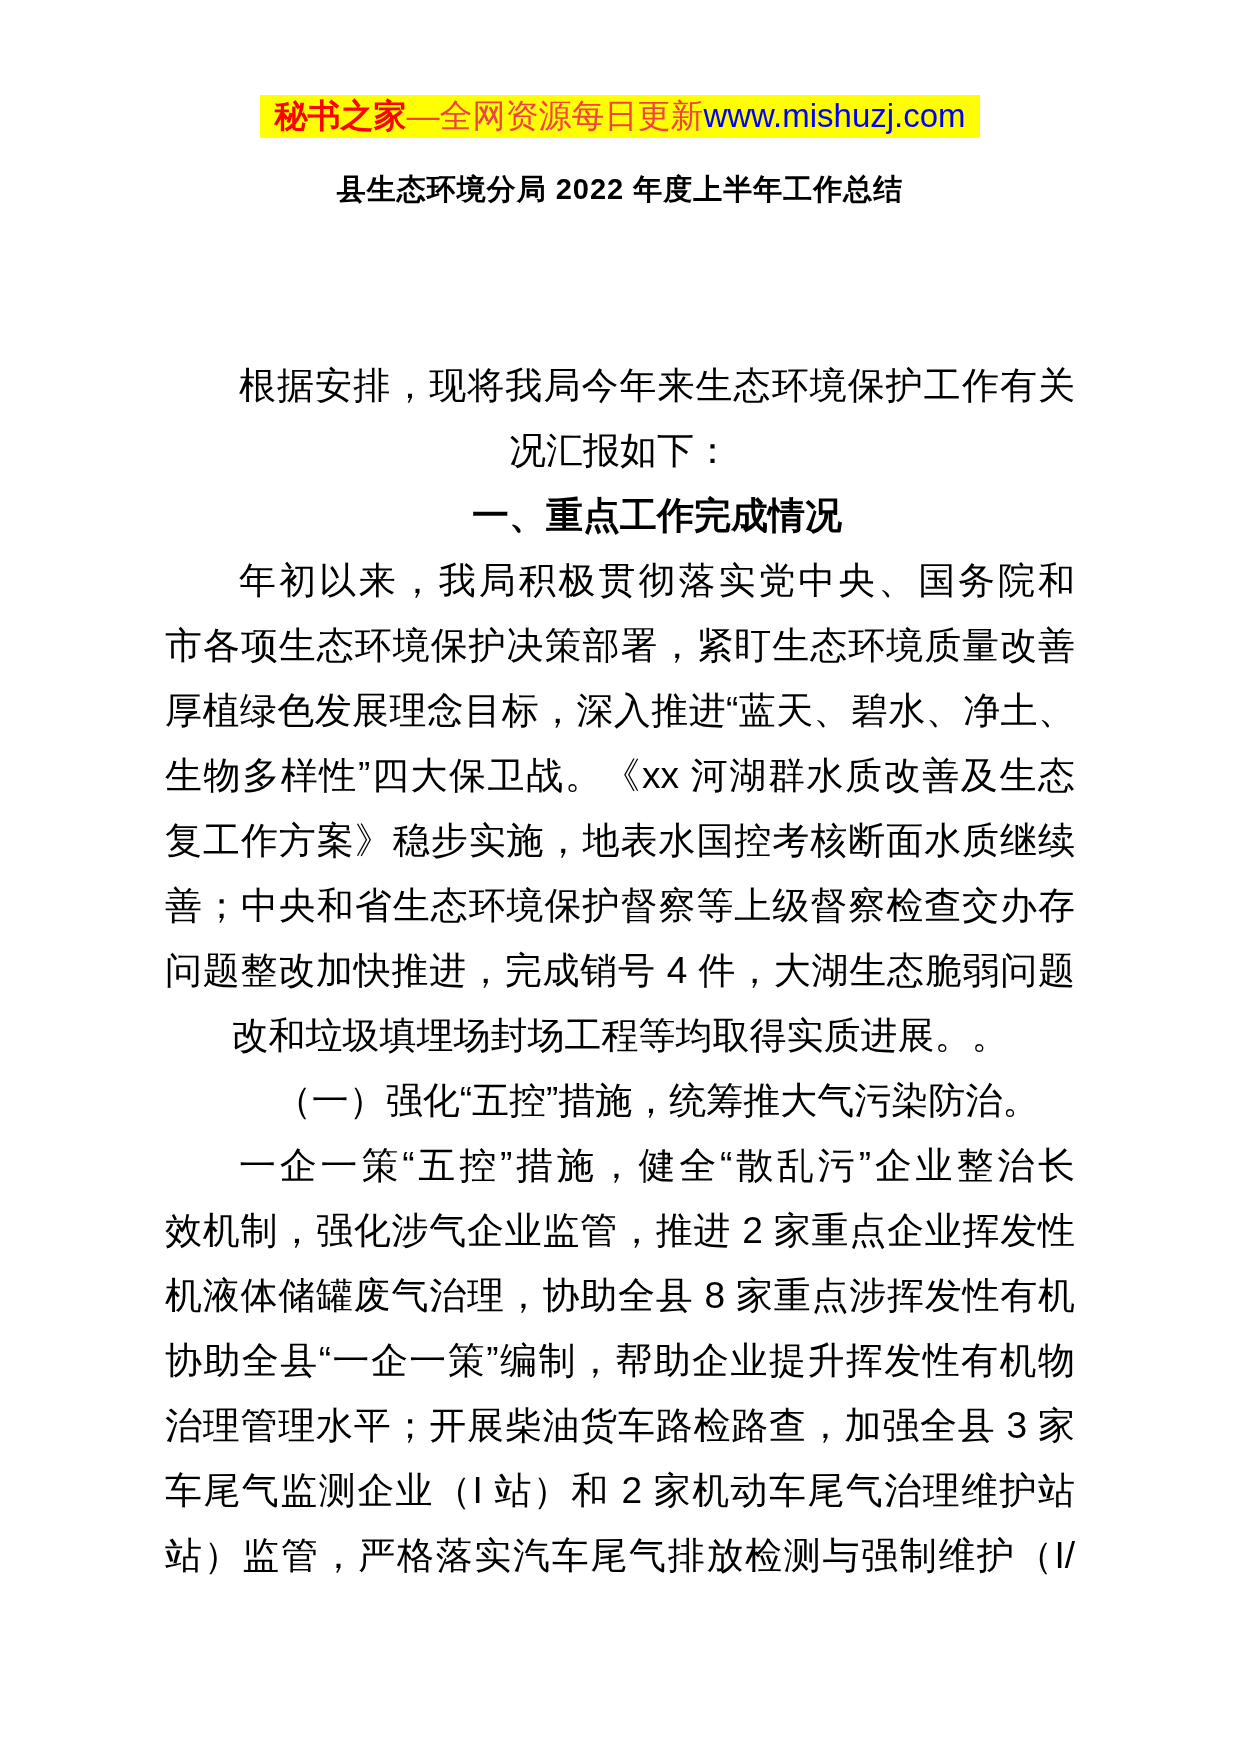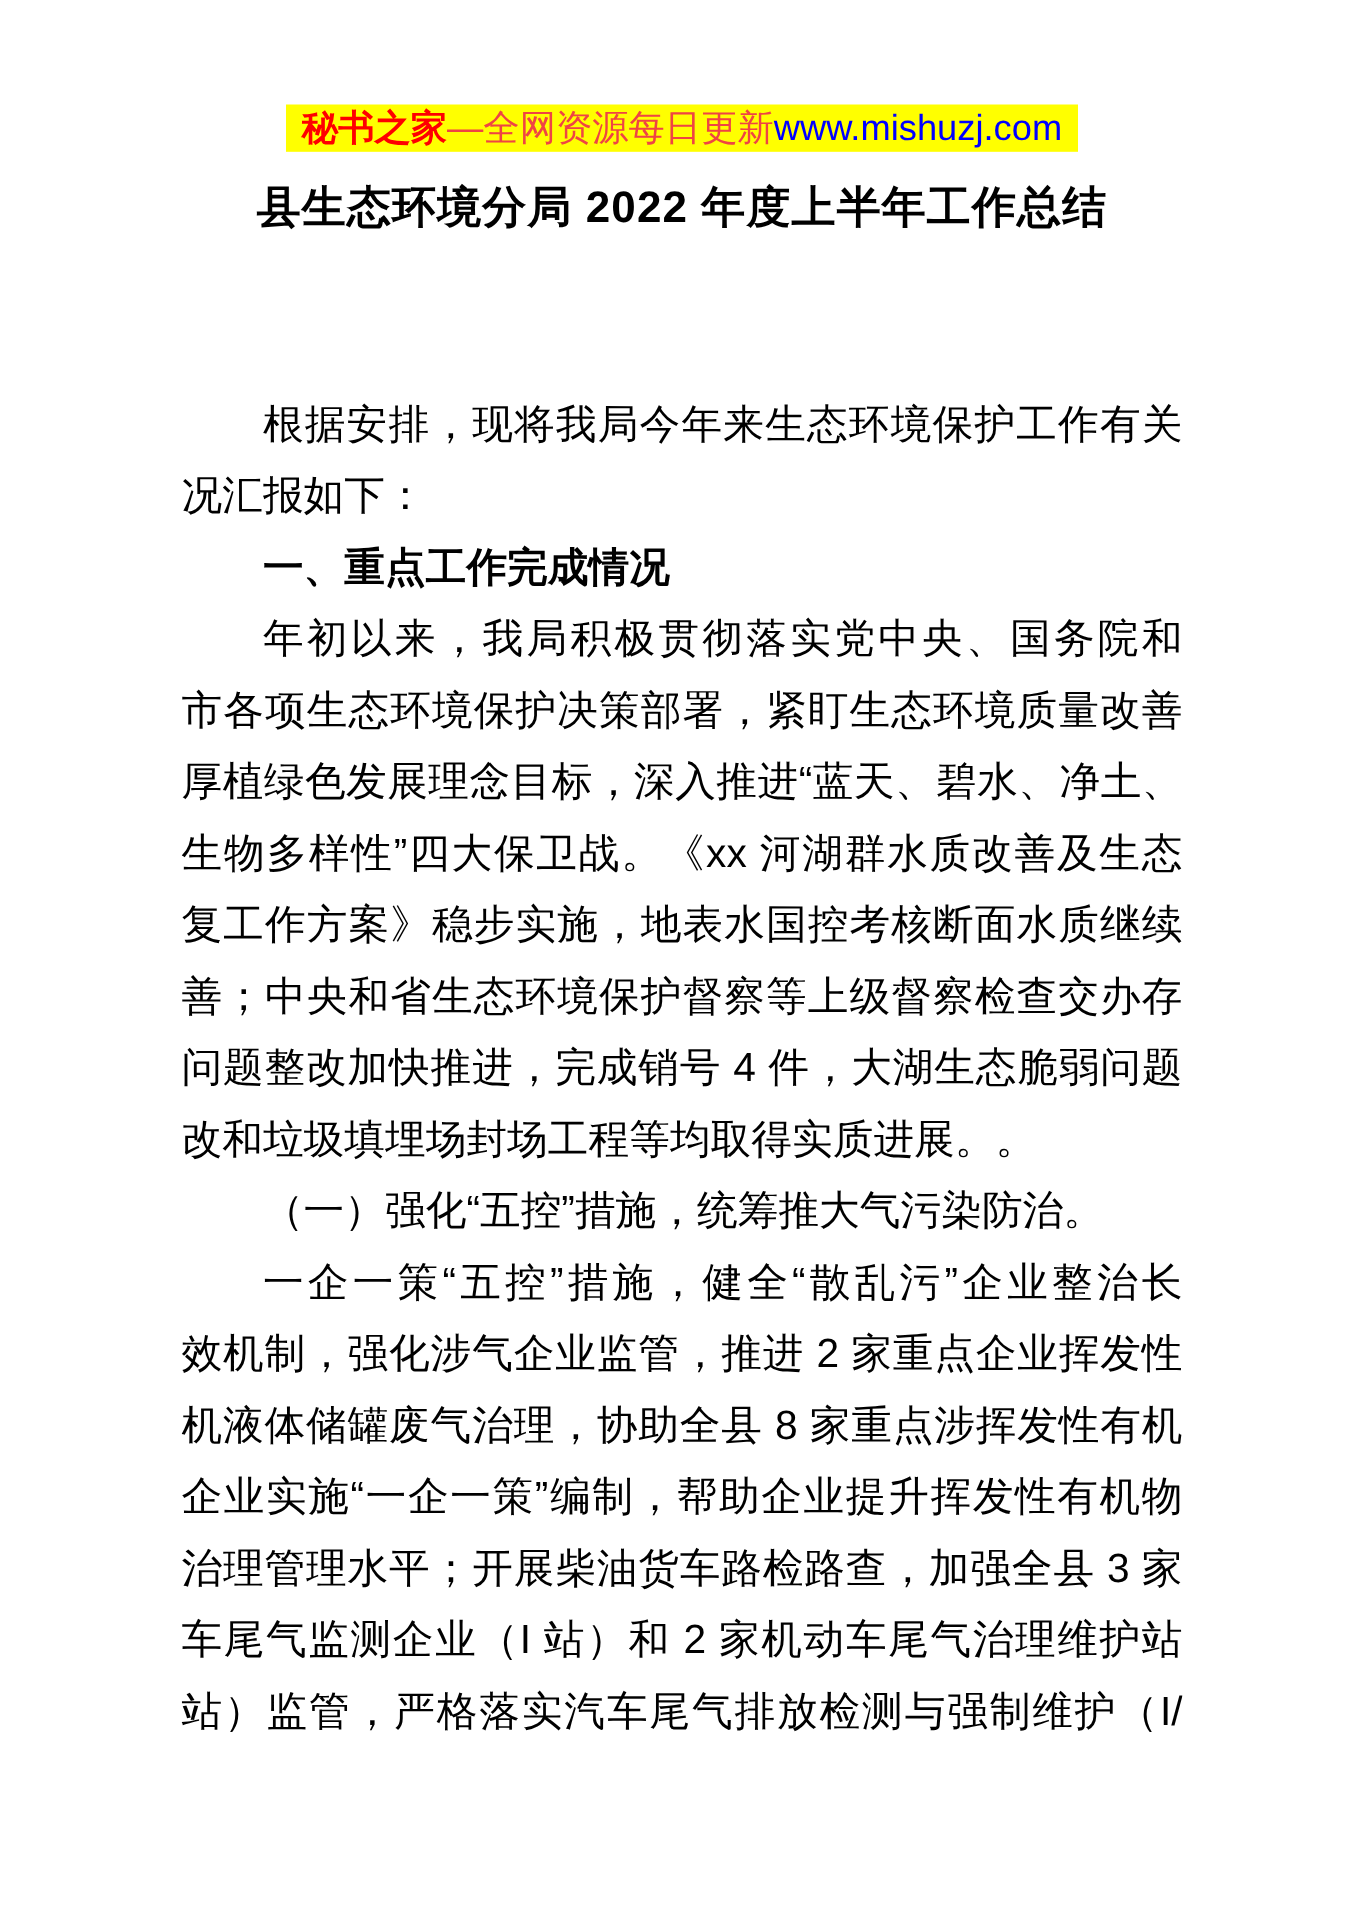--- a/index.html
+++ b/index.html
@@ -43,37 +43,37 @@
     color: #0000FF;
     text-decoration: none;
   }
   
   .doc-title {
     position: absolute;
     top: 153px;
     left: 70px;
     width: 1100px;
     text-align: center;
-    font-size: 40px;
+    font-size: 29px;
     font-weight: bold;
     line-height: 72px;
     letter-spacing: 1px;
   }
   
   .body-text {
     position: absolute;
     top: 353px;
     left: 165px;
     width: 910px;
   }
   .line {
     height: 65px;
     line-height: 65px;
     font-size: 37px;
-    text-align: left;
+    text-align: center;
     white-space: nowrap;
   }
   .line.justify {
     white-space: normal;
     text-align: justify;
     text-align-last: justify;
     overflow: hidden;
   }
   .line.indent {
     padding-left: 74px;
@@ -107,19 +107,19 @@
     <div class="line justify">厚植绿色发展理念目标，深入推进“蓝天、碧水、净土、</div>
     <div class="line justify">生物多样性”四大保卫战。《xx 河湖群水质改善及生态修</div>
     <div class="line justify">复工作方案》稳步实施，地表水国控考核断面水质继续改</div>
     <div class="line justify">善；中央和省生态环境保护督察等上级督察检查交办存量</div>
     <div class="line justify">问题整改加快推进，完成销号 4 件，大湖生态脆弱问题整</div>
     <div class="line">改和垃圾填埋场封场工程等均取得实质进展。。</div>
     <div class="line indent">（一）强化“五控”措施，统筹推大气污染防治。</div>
     <div class="line indent justify">一企一策“五控”措施，健全“散乱污”企业整治长</div>
     <div class="line justify">效机制，强化涉气企业监管，推进 2 家重点企业挥发性有</div>
     <div class="line justify">机液体储罐废气治理，协助全县 8 家重点涉挥发性有机物</div>
-    <div class="line justify">企业实施“一企一策”编制，帮助企业提升挥发性有机物</div>
+    <div class="line justify">协助全县“一企一策”编制，帮助企业提升挥发性有机物</div>
     <div class="line justify">治理管理水平；开展柴油货车路检路查，加强全县 3 家汽</div>
     <div class="line justify">车尾气监测企业（I 站）和 2 家机动车尾气治理维护站（M</div>
     <div class="line justify">站）监管，严格落实汽车尾气排放检测与强制维护（I/</div>
   </div>
 
 </div>
 
 </body></html>

